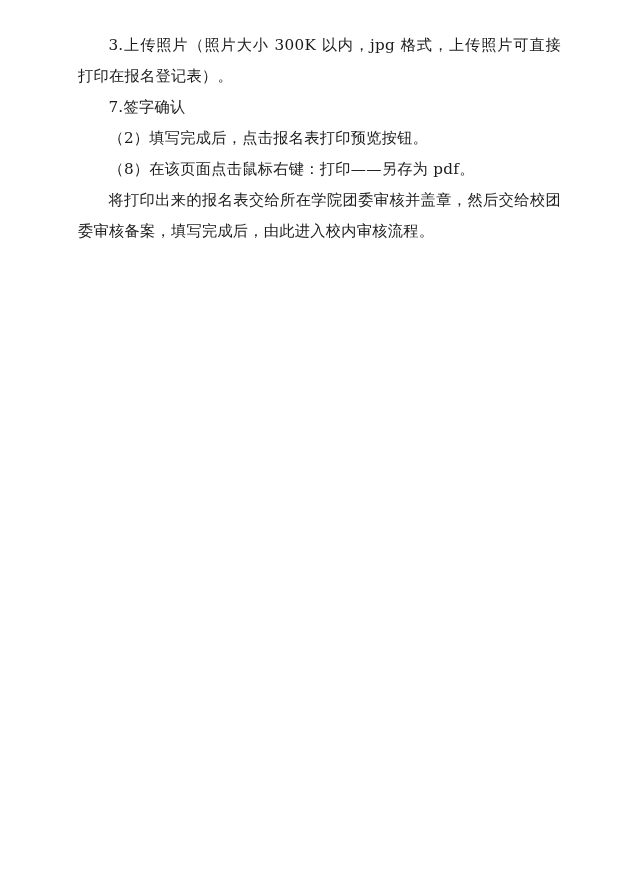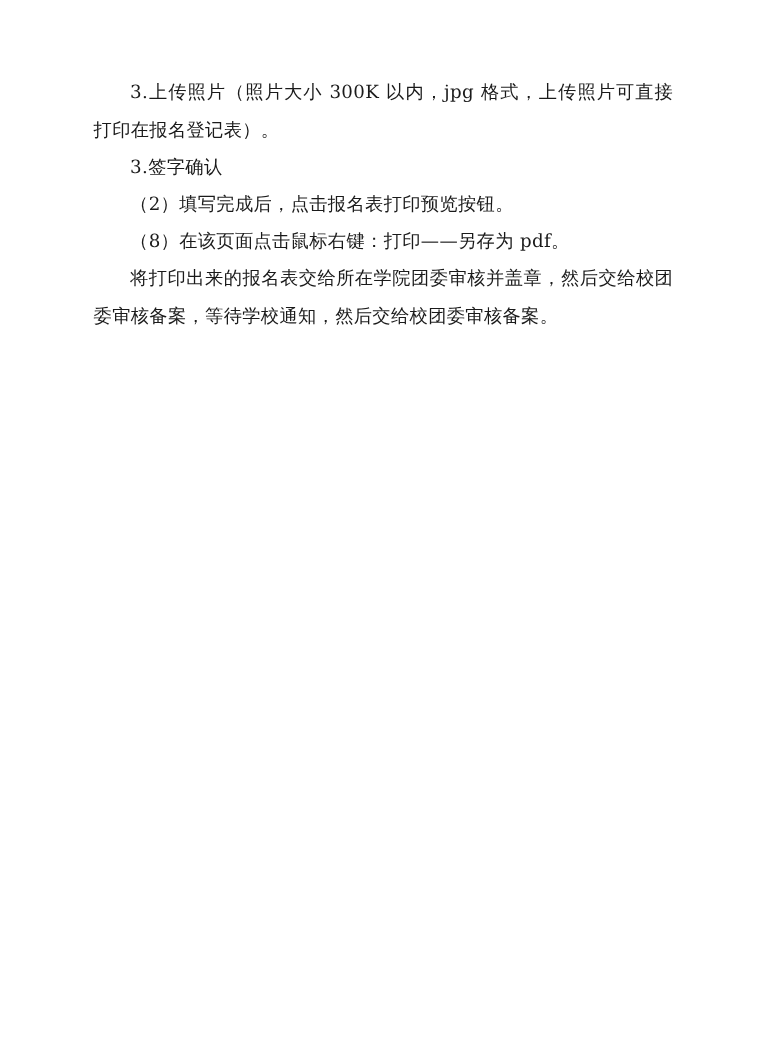--- a/index.html
+++ b/index.html
@@ -12,21 +12,21 @@
     background: #ffffff;
     font-family: "DejaVu Serif", "Liberation Serif", serif;
     color: #1a1a1a;
     overflow: hidden;
   }
   .page {
     position: relative;
     width: 633px;
     height: 875px;
     box-sizing: border-box;
-    padding: 62px 72px 40px 78px;
+    padding: 30px 72px 40px 78px;
   }
   .doc-body {
     font-size: 15.2px;
     line-height: 31px;
     text-align: justify;
     text-justify: inter-ideograph;
     letter-spacing: 0.3px;
   }
   .para {
     margin: 0;
@@ -36,18 +36,18 @@
   .para + .para {
     margin-top: 0;
   }
 </style>
 </head>
 <body>
 
 <div class="page">
   <div class="doc-body">
     <p class="para">3.上传照片（照片大小 300K 以内，jpg 格式，上传照片可直接打印在报名登记表）。</p>
-    <p class="para">3.签字确认</p>
+    <p class="para">7.签字确认</p>
     <p class="para">（2）填写完成后，点击报名表打印预览按钮。</p>
     <p class="para">（8）在该页面点击鼠标右键：打印——另存为 pdf。</p>
-    <p class="para">将打印出来的报名表交给所在学院团委审核并盖章，然后交给校团委审核备案，等待学校通知，然后交给校团委审核备案。</p>
+    <p class="para">将打印出来的报名表交给所在学院团委审核并盖章，然后交给校团委审核备案，填写完成后，由此进入校内审核流程。</p>
   </div>
 </div>
 
 </body></html>

